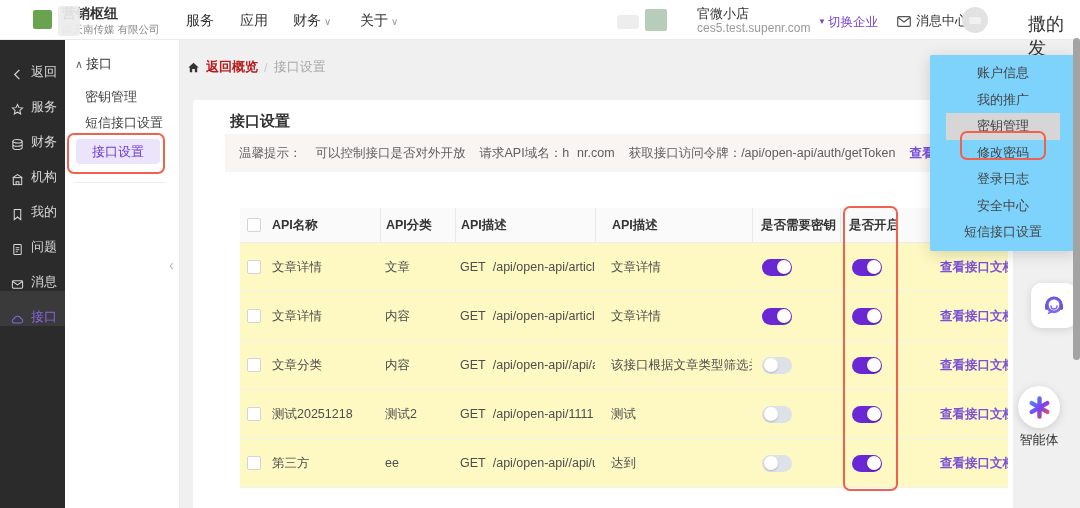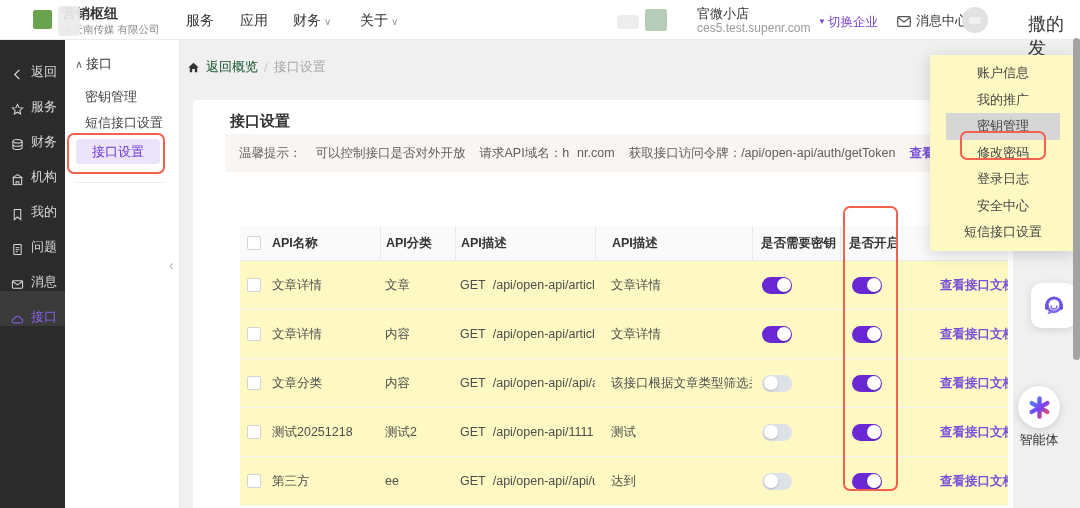--- a/index.html
+++ b/index.html
@@ -36,33 +36,33 @@
   .submenu{position:absolute;top:40px;left:65px;width:115px;bottom:0;background:#fff;border-right:1px solid #ececec;z-index:20}
   .sm-h{position:absolute;top:15px;left:10px;font-size:13px;color:#333}
   .sm-h .c{color:#666;font-size:11px;margin-right:3px}
   .sm-item{position:absolute;left:20px;font-size:13px;color:#444;cursor:pointer;white-space:nowrap}
   .sm-pill{position:absolute;left:11px;top:99px;width:84px;height:25px;background:#ebe4fa;border-radius:4px;color:#6e3ad6;font-size:13px;display:flex;align-items:center;justify-content:center;cursor:pointer}
   .sm-div{position:absolute;left:10px;top:142px;width:90px;height:1px;background:#ededed}
   .collapse{position:absolute;left:169px;top:257px;font-size:14px;color:#b5b5b5;z-index:25;cursor:pointer}
 
   
   .breadcrumb{position:absolute;left:187px;top:58px;display:flex;align-items:center;gap:6px;font-size:13px;z-index:5}
-  .bc-home{font-weight:400;color:#14532d;display:flex;align-items:center;gap:5px}
+  .bc-home{font-weight:700;color:#b91c1c;display:flex;align-items:center;gap:5px}
   .bc-sep{color:#c9c9c9}
   .bc-cur{color:#a8a8a8}
 
   .card{position:absolute;left:193px;top:100px;width:820px;height:408px;background:#fff;border-radius:4px 4px 0 0;z-index:4}
   .card-title{position:absolute;left:37px;top:12px;font-size:15px;font-weight:700;color:#333}
   .notice{position:absolute;left:32px;top:34px;width:760px;height:38px;background:#f8f5f2;display:flex;align-items:center;padding:0 14px;font-size:12.5px;color:#5e5e5e;white-space:nowrap;overflow:hidden}
   .notice .seg{margin-right:14px}
   .notice .rd{display:inline-block;width:38px;height:13px;background:#eceae8;border-radius:3px;vertical-align:-2px;margin:0 2px}
   .notice .lnk{color:#7a4fd9;font-weight:600;cursor:pointer}
 
   
-  .tbl{position:absolute;left:47px;top:126px;width:768px}
+  .tbl{position:absolute;left:47px;top:108px;width:768px}
   .trh{display:flex;height:35px;background:#fafafa;border-bottom:1px solid #ececec;align-items:center}
   .tr{display:flex;height:49px;border-bottom:1px solid #f1f1f1;align-items:center;background:#fef9c3}
   .cell{display:flex;align-items:center;height:100%;overflow:hidden;white-space:nowrap;font-size:12.5px;color:#4d4d4d}
   .c-check{width:30px;padding-left:7px}
   .c-name{width:110px;padding-left:2px}
   .c-cat{width:75px;padding-left:5px}
   .c-api{width:140px;padding-left:5px}
   .c-desc{width:157px;padding-left:16px}
   .c-key{width:88px;padding-left:10px}
   .c-open{width:63px;padding-left:12px}
@@ -75,21 +75,21 @@
   .meth{margin-right:7px}
   .op-lnk{color:#7a4fd9;font-weight:600;font-size:12.5px;cursor:pointer}
   .tg{width:30px;height:17px;border-radius:9px;position:relative;cursor:pointer;flex:0 0 auto}
   .tg .knob{position:absolute;top:1.5px;width:14px;height:14px;background:#fff;border-radius:50%;box-shadow:0 1px 2px rgba(0,0,0,.2)}
   .tg.on{background:#6928d4}
   .tg.on .knob{right:1.5px}
   .tg.off{background:#dde1e8}
   .tg.off .knob{left:1.5px}
 
   
-  .user-menu{position:absolute;left:930px;top:55px;width:146px;background:#fef9c3;box-shadow:0 3px 16px rgba(0,0,0,.16);border-radius:2px;padding:5px 16px;z-index:50}
+  .user-menu{position:absolute;left:930px;top:55px;width:146px;background:#7dd3fc;box-shadow:0 3px 16px rgba(0,0,0,.16);border-radius:2px;padding:5px 16px;z-index:50}
   .um-item{height:26.5px;line-height:26.5px;text-align:center;font-size:13px;color:#444;cursor:pointer}
   .um-item.hl{background:#d6d6d6}
 
   
   .anno{position:absolute;border:2px solid #f2604f;border-radius:7px;z-index:60;pointer-events:none}
   .anno-submenu{left:67px;top:133px;width:98px;height:41px}
   .anno-usermenu{left:960px;top:131px;width:86px;height:29px}
   .anno-column{left:843px;top:206px;width:55px;height:285px}
 
   

